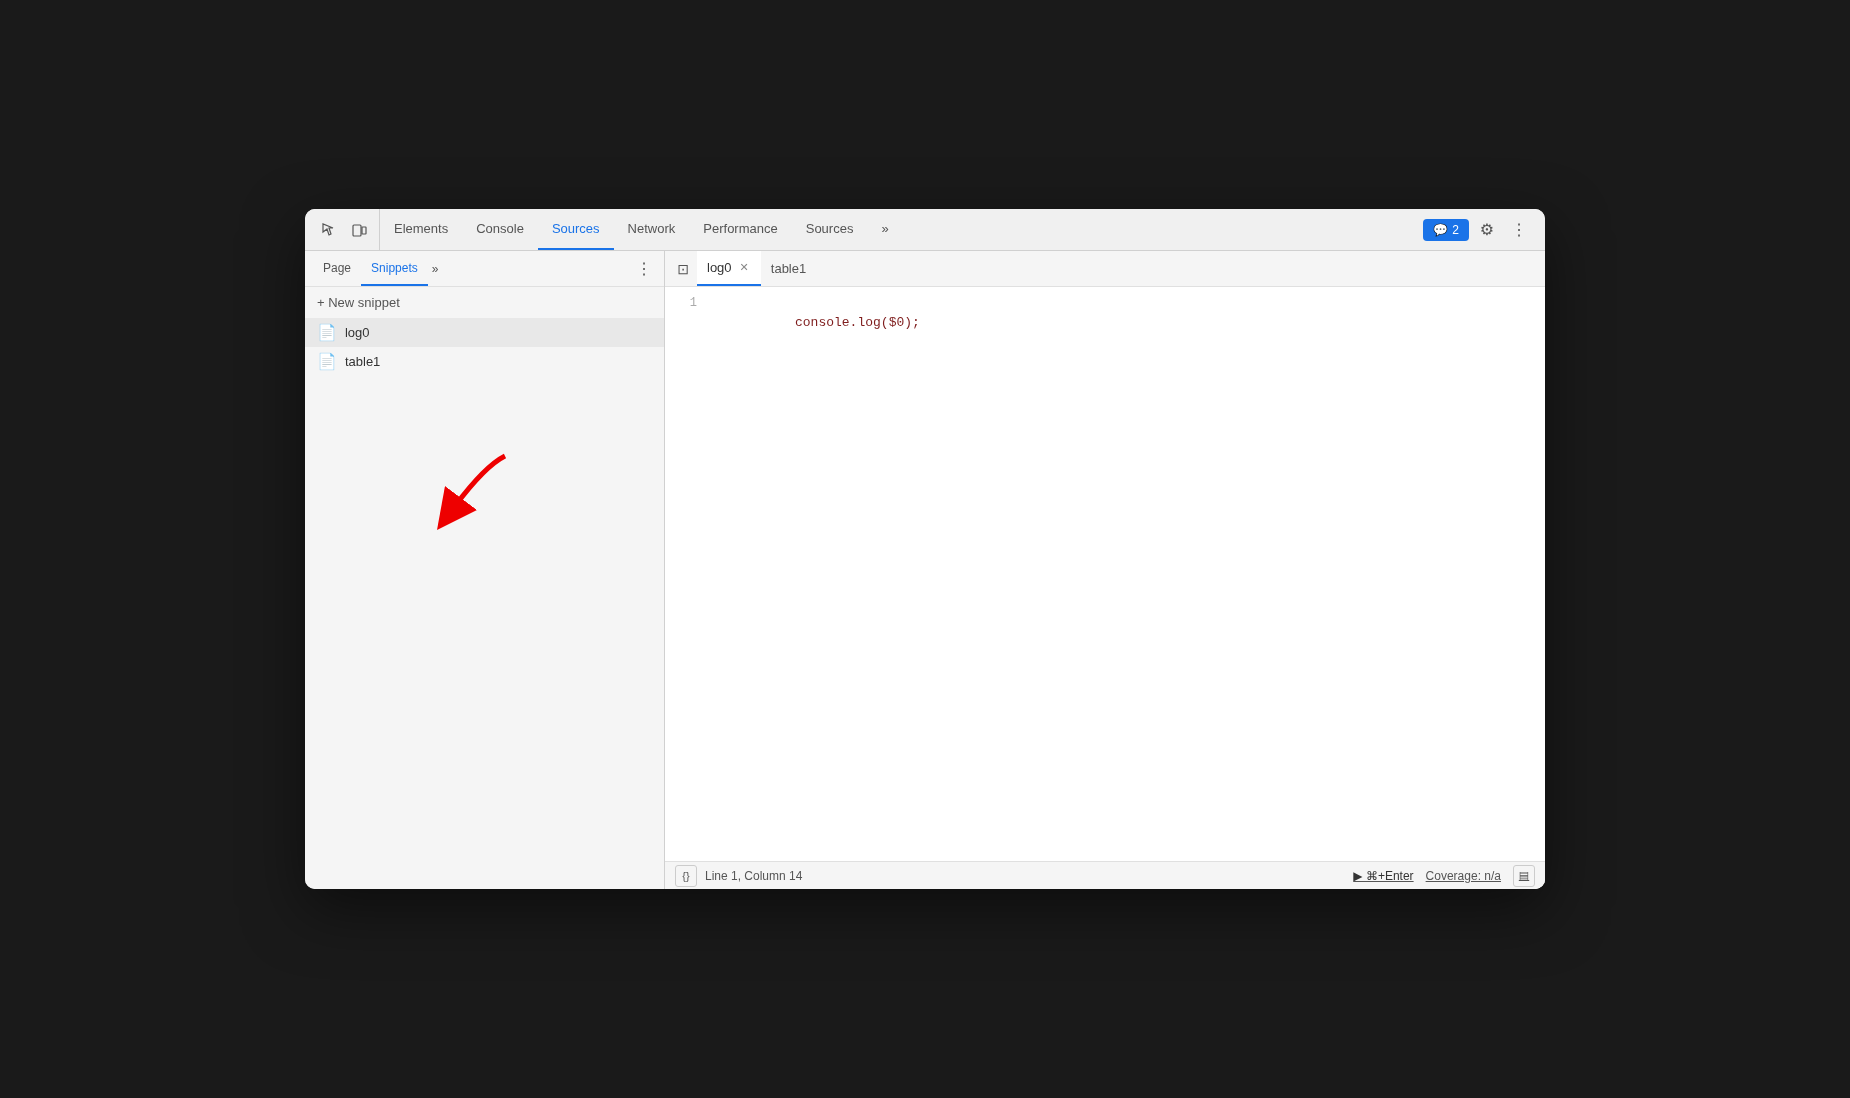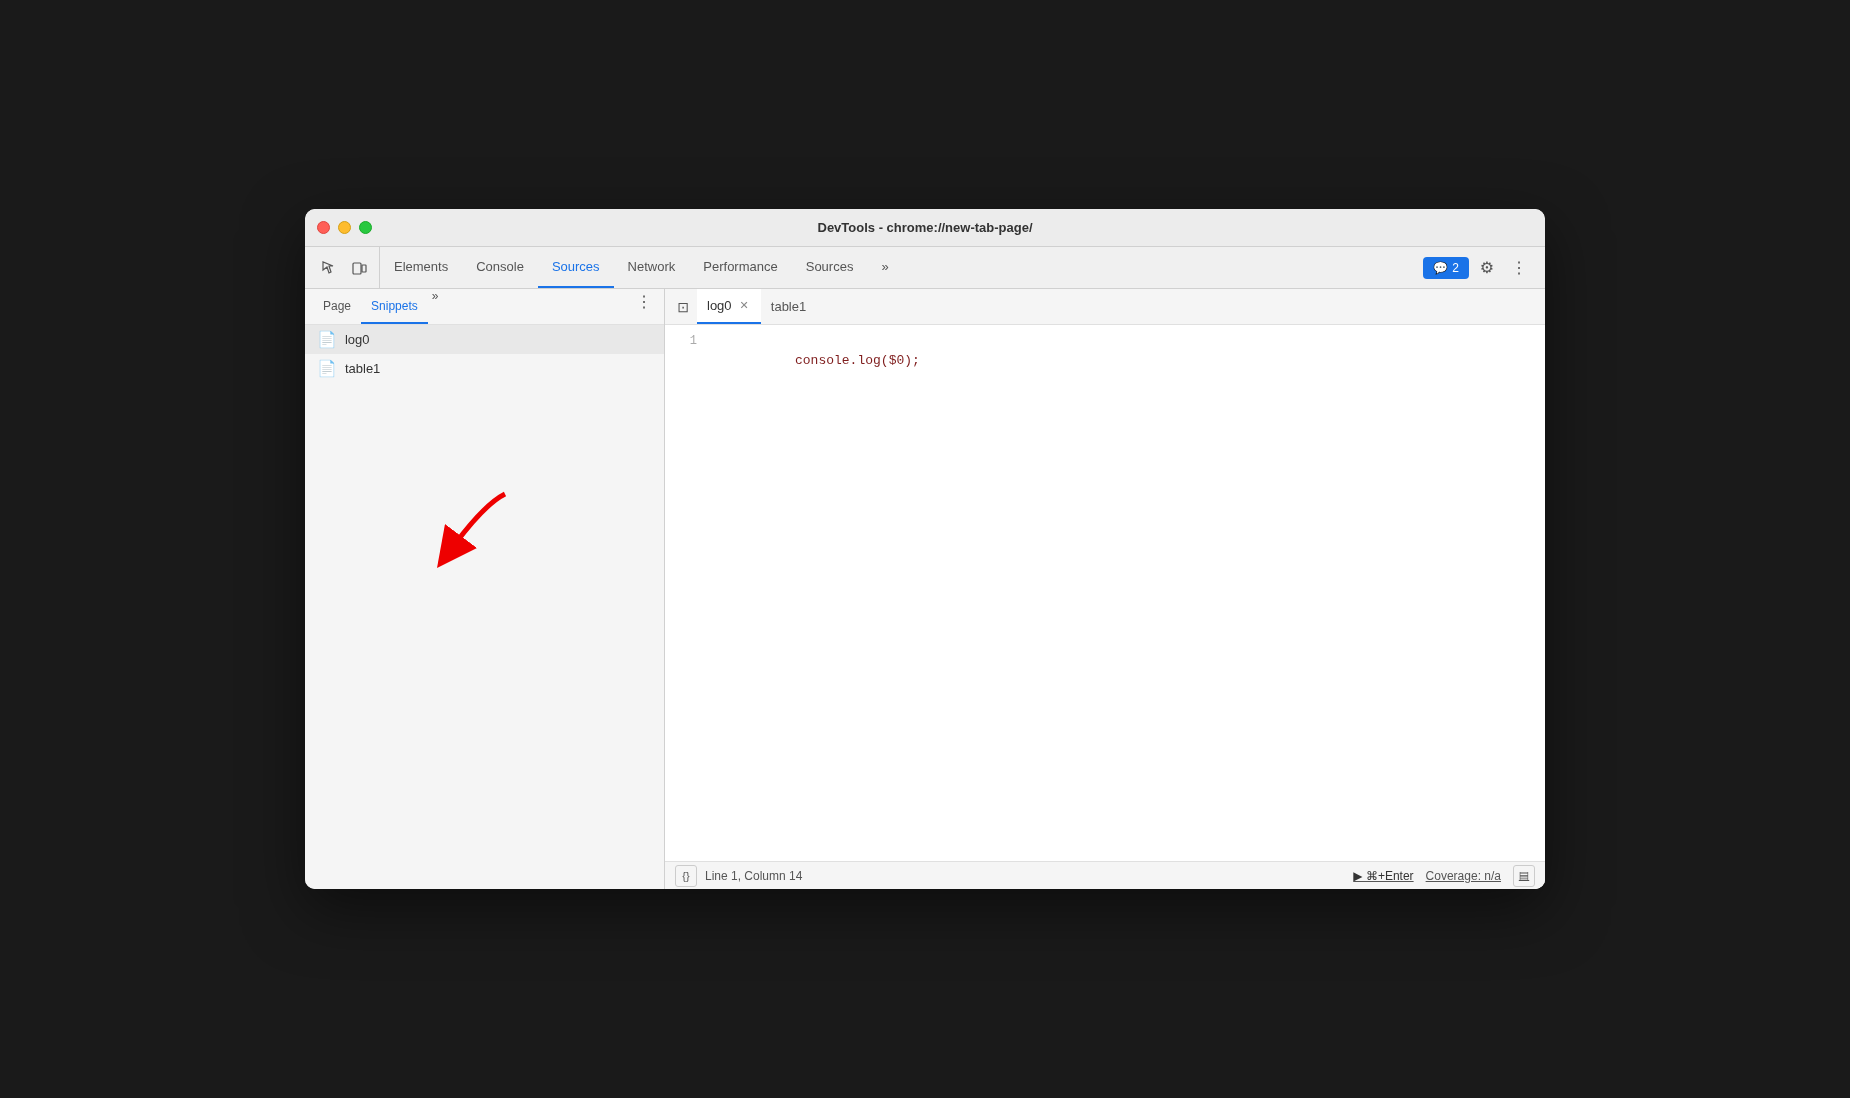--- a/index.html
+++ b/index.html
@@ -138,20 +138,21 @@
     }
     .sidebar {
       width: 360px;
       background: #f5f5f5;
       border-right: 1px solid #d0d0d0;
       display: flex;
       flex-direction: column;
     }
     .sidebar-tabs {
       display: flex;
+      align-items: center;
       height: 36px;
       padding: 0 8px;
       border-bottom: 1px solid #e0e0e0;
       background: #f5f5f5;
     }
     .sidebar-tab {
       padding: 0 10px;
       height: 100%;
       display: flex;
       align-items: center;
@@ -316,28 +317,20 @@
       font-size: 11px;
       cursor: pointer;
       color: #555;
     }
   </style>
 </head>
 <body>
 
 <div class="window">
 
-  <div class="titlebar">
-    <div class="traffic-lights">
-      <div class="traffic-light close"></div>
-      <div class="traffic-light minimize"></div>
-      <div class="traffic-light maximize"></div>
-    </div>
-    <div class="titlebar-title">DevTools - chrome://new-tab-page/</div>
-  </div>
 
   <div class="toolbar">
     <div class="toolbar-icons">
       <div class="toolbar-icon-btn" title="Inspect element">
         <svg width="16" height="16" viewBox="0 0 16 16" fill="none">
           <path d="M2 2 L2 10 L6 7 L8 13 L10 12 L8 6 L12 6 Z" stroke="#555" stroke-width="1.2" fill="none"></path>
         </svg>
       </div>
       <div class="toolbar-icon-btn" title="Toggle device toolbar">
         <svg width="16" height="16" viewBox="0 0 16 16" fill="none">
@@ -369,20 +362,21 @@
 
     <div class="sidebar" style="position:relative;">
 
       <div class="sidebar-tabs">
         <div class="sidebar-tab">Page</div>
         <div class="sidebar-tab active">Snippets</div>
         <div class="sidebar-tab-more">»</div>
         <div class="sidebar-tab-menu">⋮</div>
       </div>
 
+      <div class="new-snippet">+ New snippet</div>
 
       <div class="snippet-item active">
         <span class="snippet-icon" style="color:#e8a000;">📄</span>
         <span>log0</span>
       </div>
       <div class="snippet-item">
         <span class="snippet-icon" style="color:#e8a000;">📄</span>
         <span>table1</span>
       </div>
 

